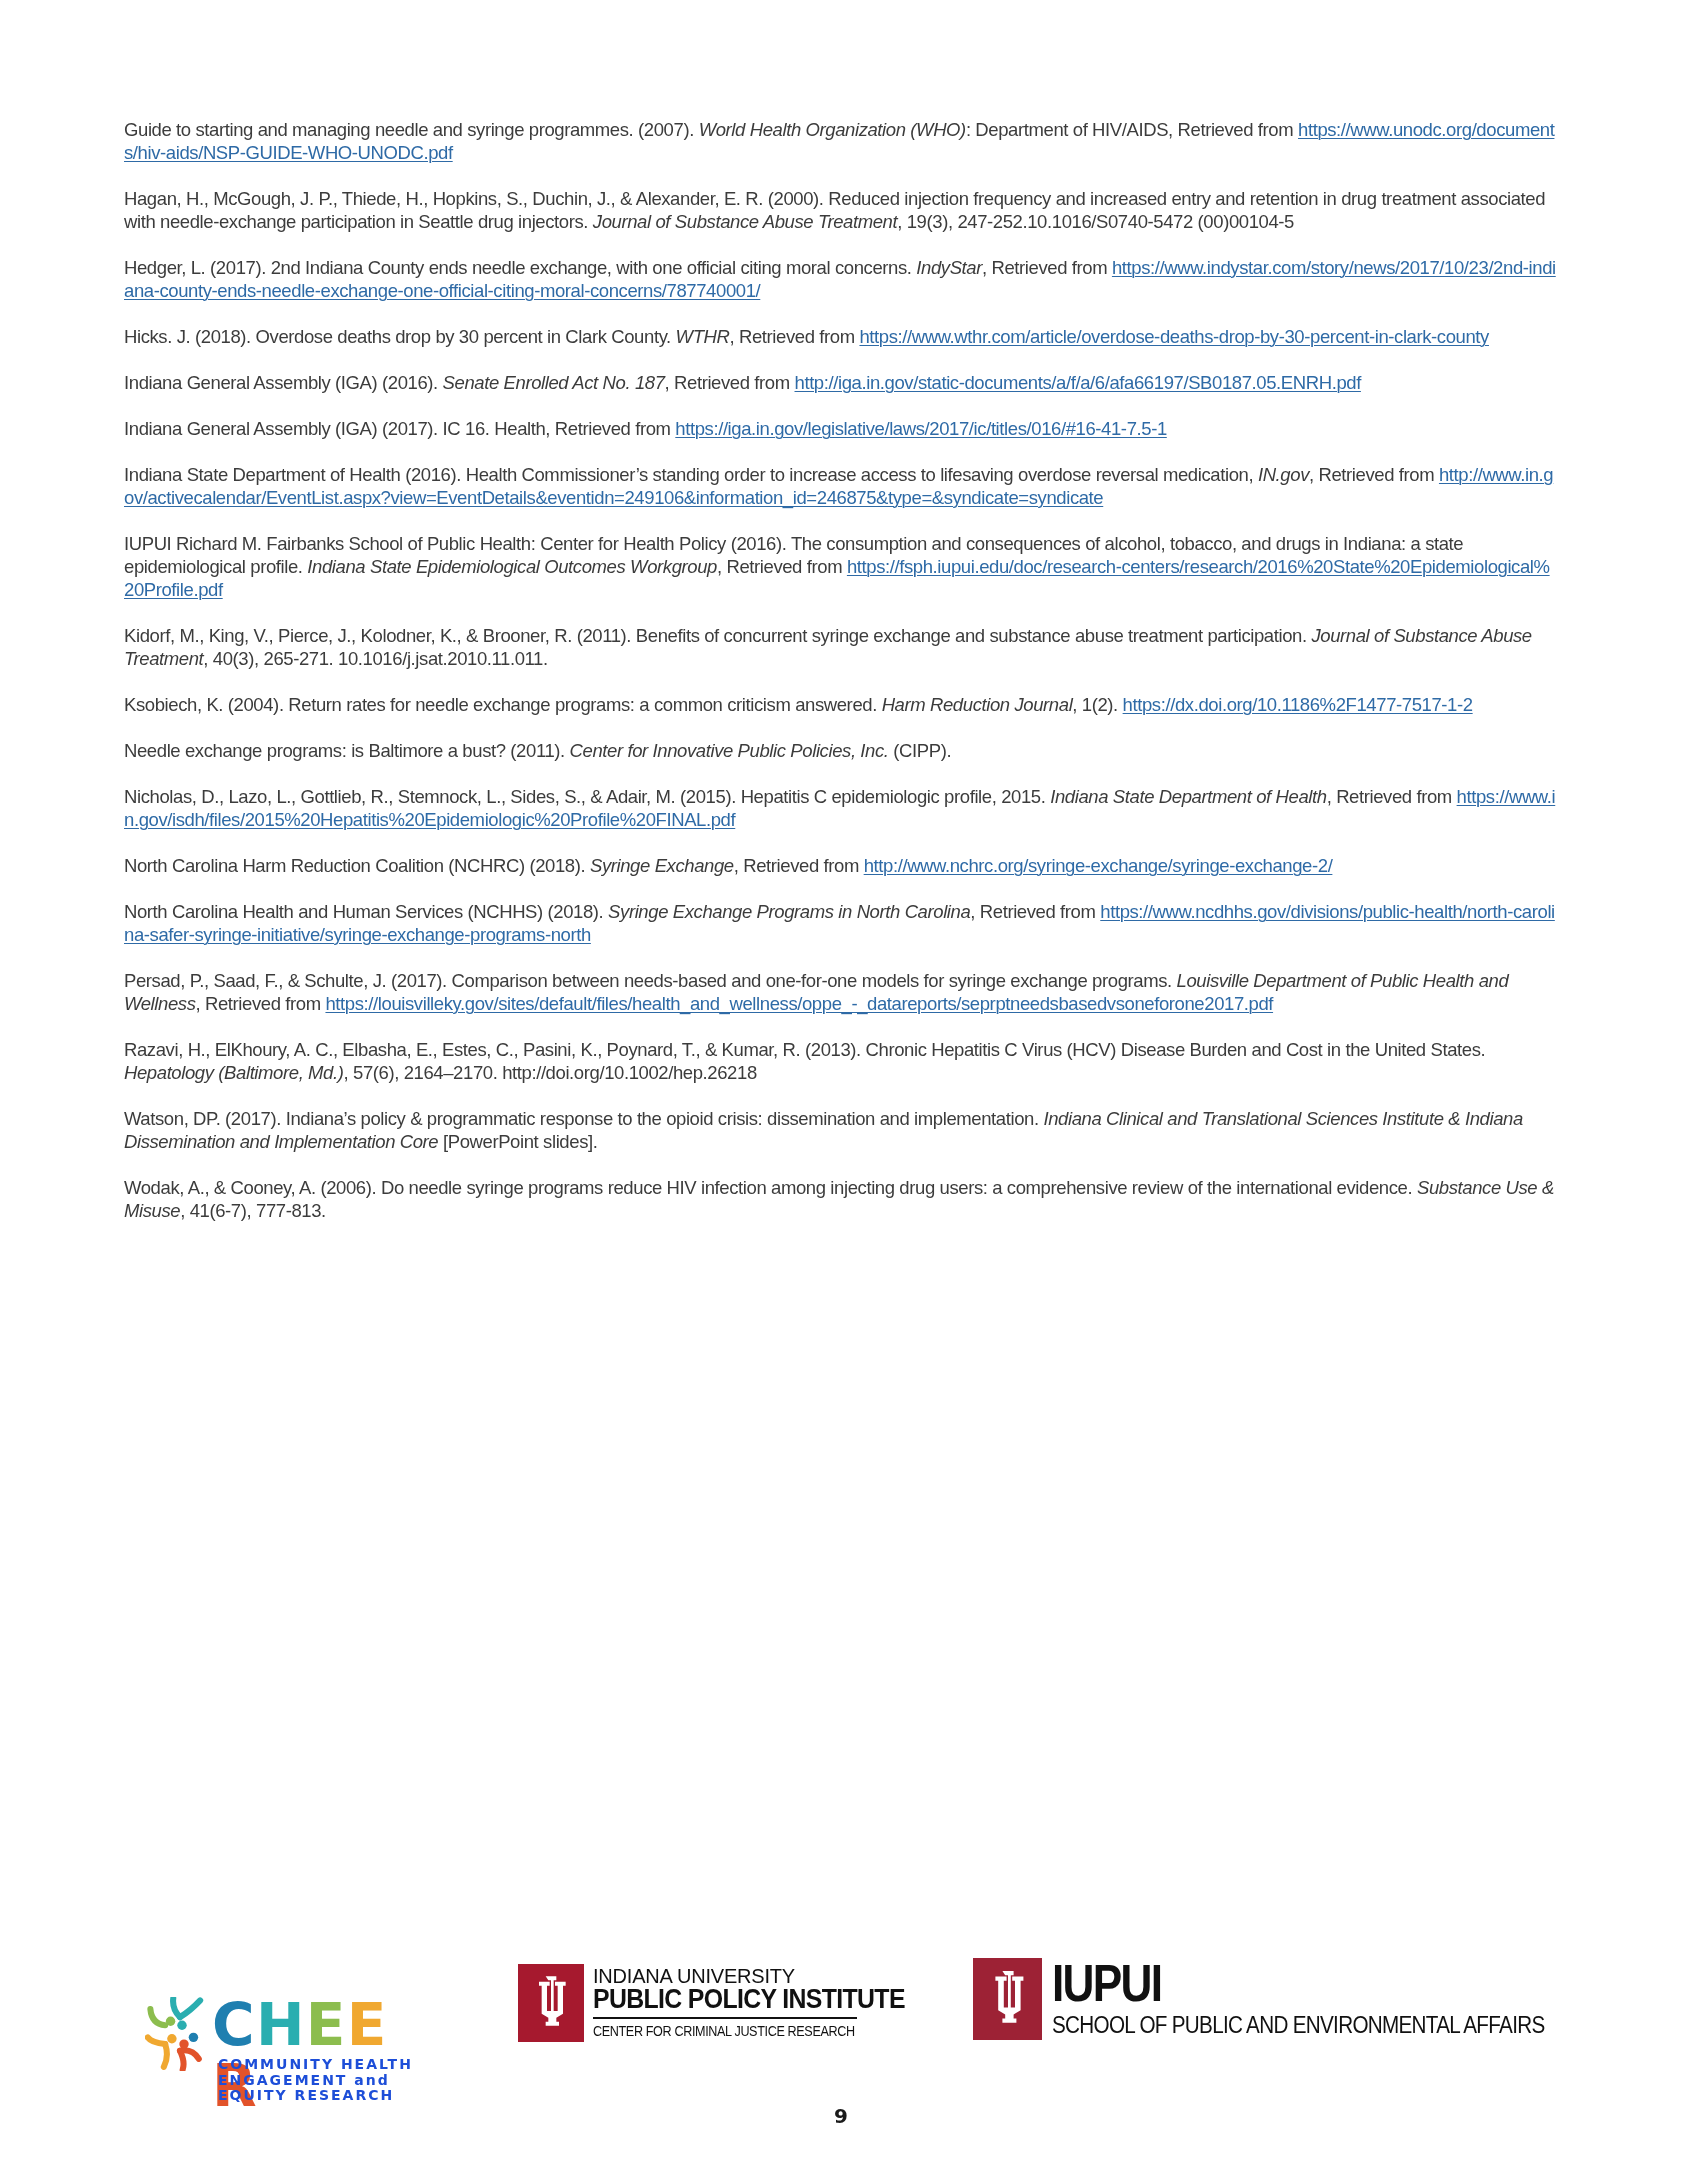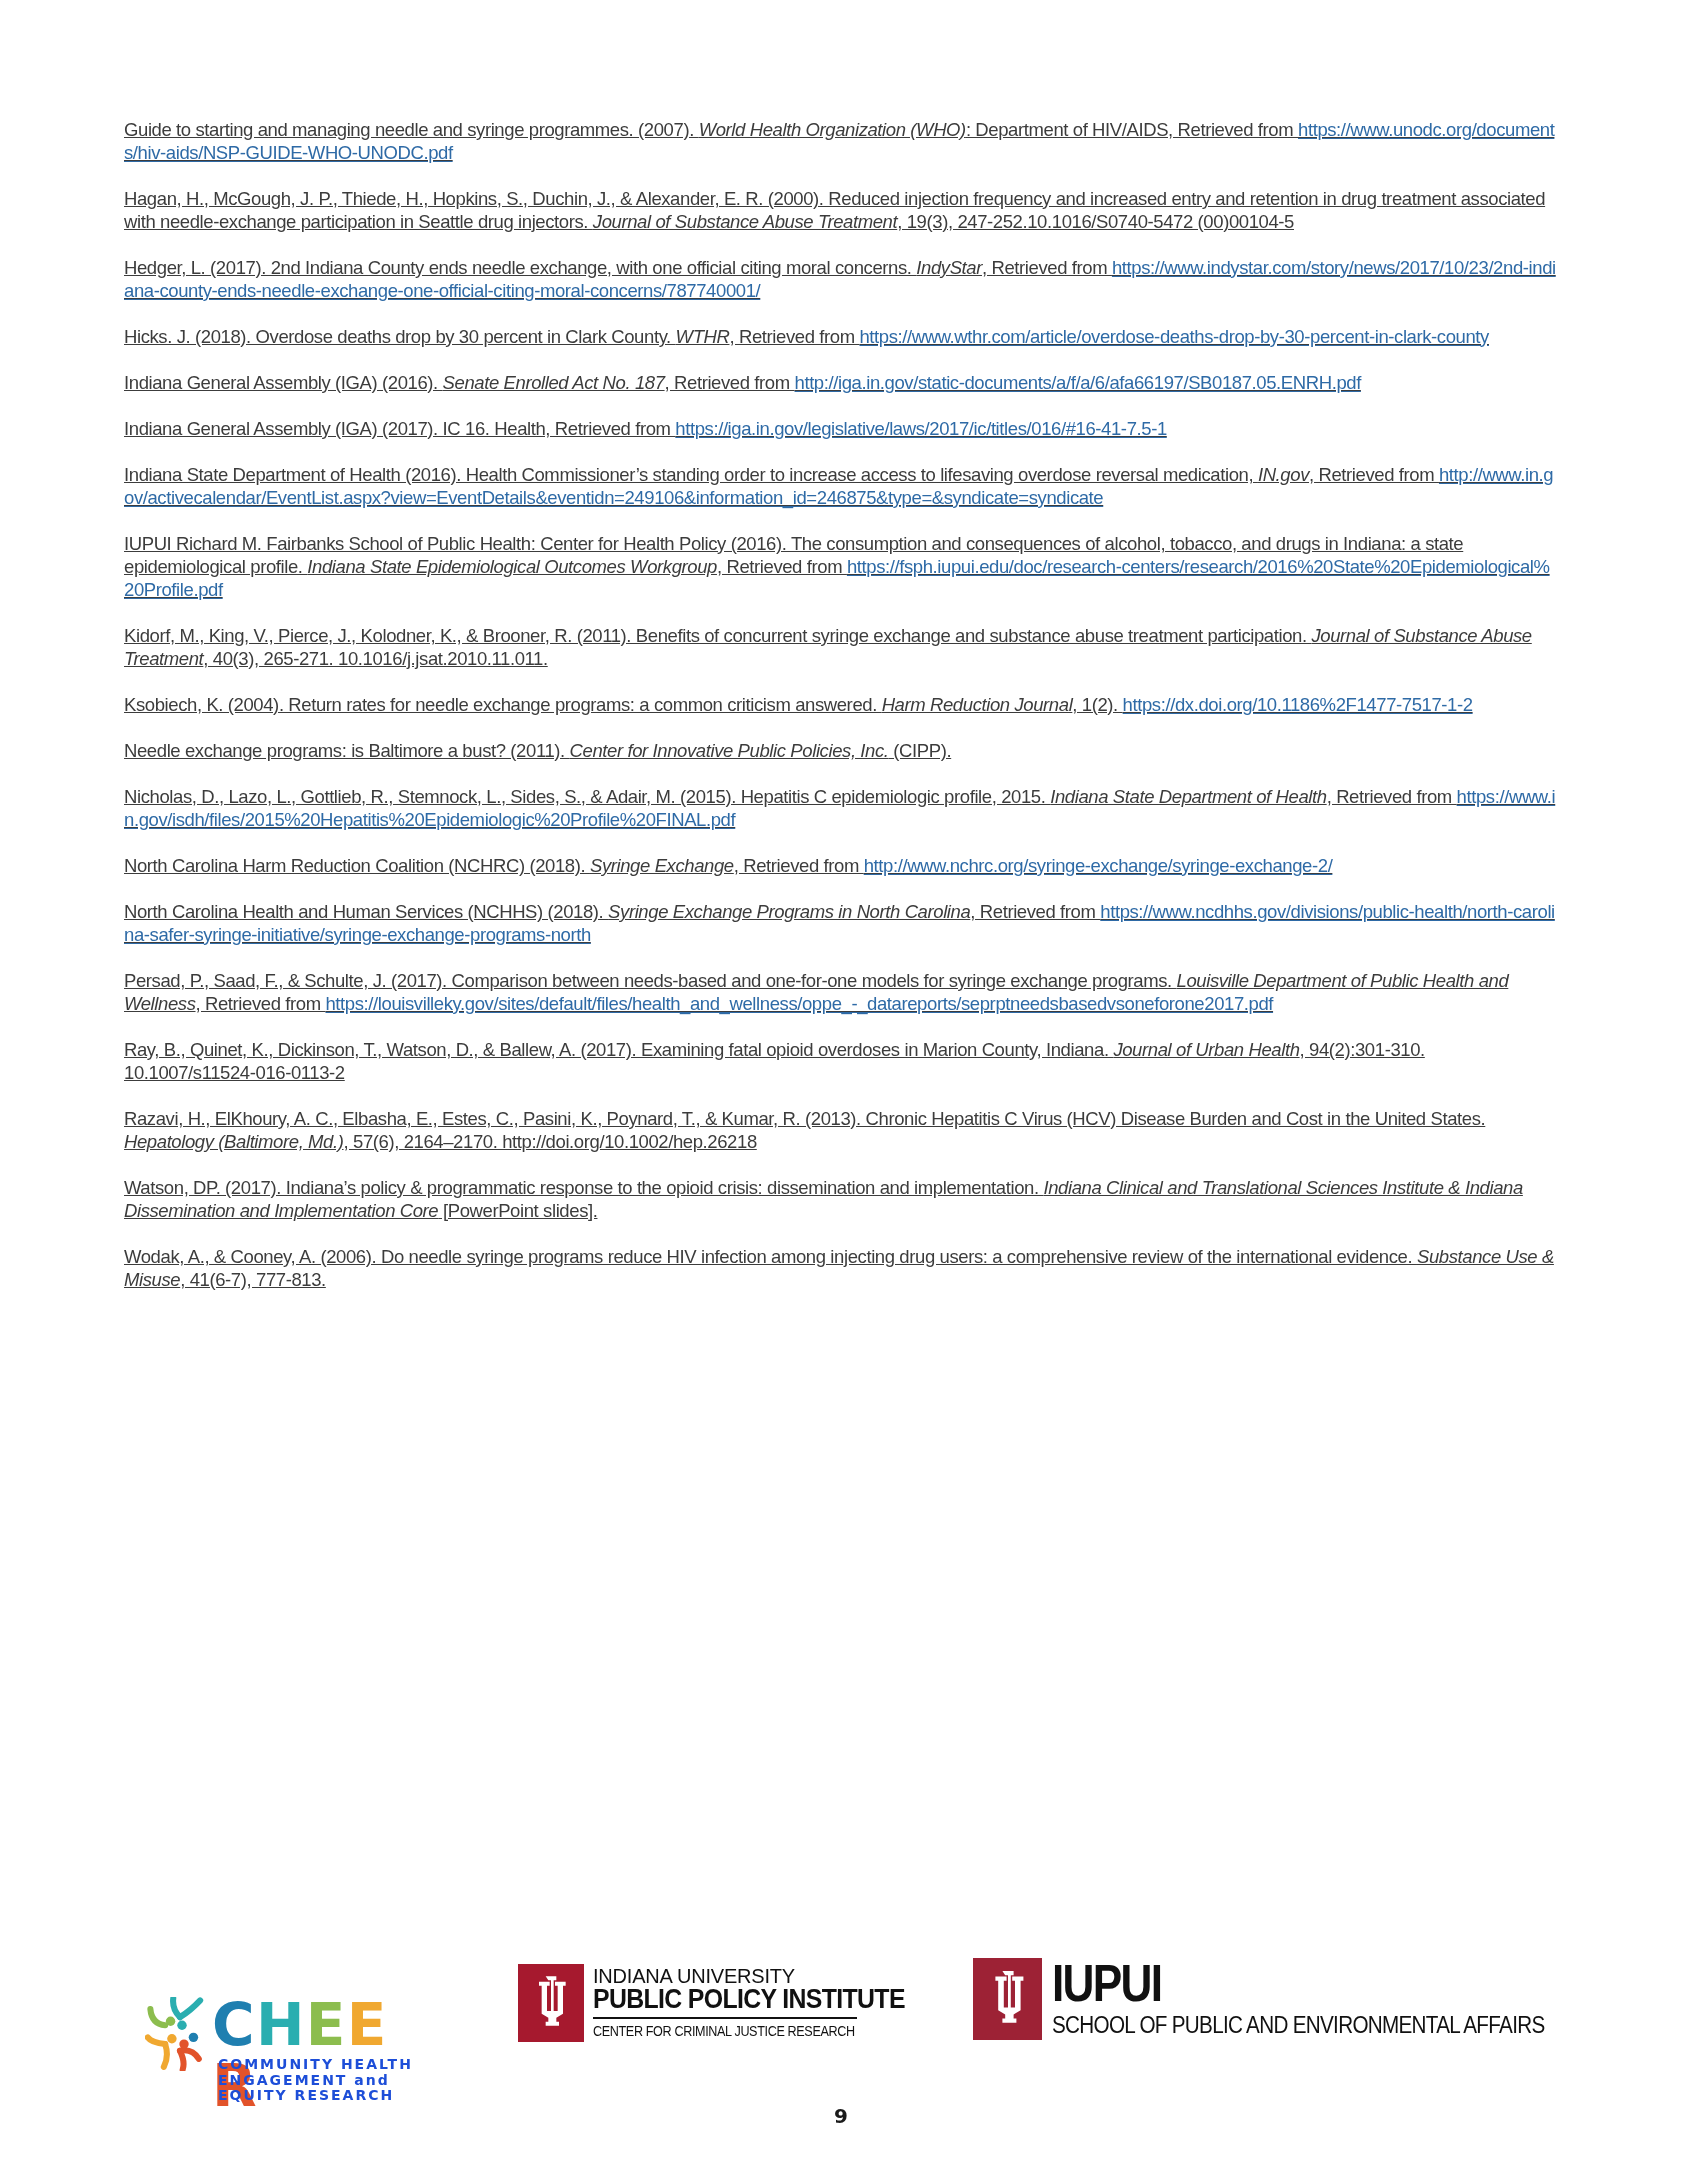--- a/index.html
+++ b/index.html
@@ -3,21 +3,21 @@
 <meta charset="utf-8">
 <style>
   html, body { margin: 0; padding: 0; background: #ffffff; }
   body { width: 1682px; height: 2183px; position: relative; overflow: hidden; }
   .refs {
     position: absolute; left: 124px; top: 118px; width: 1433px;
     font-family: "Liberation Sans", sans-serif;
     font-size: 18.5px; line-height: 23px; color: #3c3c3c;
     letter-spacing: -0.4px;
   }
-  .ref { margin: 0 0 23px 0; text-decoration: underline; }
+  .ref { margin: 0 0 23px 0; }
   .ref i { font-style: italic; }
   .ref a { color: #2e6aa6; text-decoration: underline; text-decoration-thickness: 1.3px; text-underline-offset: 2px; word-break: break-all; }
   
   .cheer { position: absolute; left: 145px; top: 1942px; width: 282px; height: 121px; margin-top: 48px; }
   .cheer-word { position: absolute; left: 67px; top: 5.4px; font-family: "DejaVu Sans", sans-serif; font-weight: bold; font-size: 58px; letter-spacing: 1.3px; line-height: 61px; }
   .cheer-word span { display: inline-block; }
   .cheer-sub { position: absolute; left: 73px; top: 67px; font-family: "DejaVu Sans", sans-serif; font-weight: bold; font-size: 14px; line-height: 15.5px; letter-spacing: 2px; color: #1d4ed8; white-space: pre; }
   .cheer-figs { position: absolute; left: 0; top: 6.7px; width: 74px; height: 74px; }
   
   .iu-box { position: absolute; background: #990000; display: flex; align-items: center; justify-content: center; }
@@ -46,21 +46,20 @@
     <p class="ref"><span>Indiana General Assembly (IGA) (2017). IC 16. Health, Retrieved from </span><a href="#">https://iga.in.gov/legislative/laws/2017/ic/titles/016/#16-41-7.5-1</a></p>
     <p class="ref"><span>Indiana State Department of Health (2016). Health Commissioner’s standing order to increase access to lifesaving overdose reversal medication, </span><i>IN.gov</i><span>, Retrieved from </span><a href="#">http://www.in.gov/activecalendar/EventList.aspx?view=EventDetails&amp;eventidn=249106&amp;information_id=246875&amp;type=&amp;syndicate=syndicate</a></p>
     <p class="ref"><span>IUPUI Richard M. Fairbanks School of Public Health: Center for Health Policy (2016). The consumption and consequences of alcohol, tobacco, and drugs in Indiana: a state epidemiological profile. </span><i>Indiana State Epidemiological Outcomes Workgroup</i><span>, Retrieved from </span><a href="#">https://fsph.iupui.edu/doc/research-centers/research/2016%20State%20Epidemiological%20Profile.pdf</a></p>
     <p class="ref"><span>Kidorf, M., King, V., Pierce, J., Kolodner, K., &amp; Brooner, R. (2011). Benefits of concurrent syringe exchange and substance abuse treatment participation. </span><i>Journal of Substance Abuse Treatment</i><span>, 40(3), 265-271. 10.1016/j.jsat.2010.11.011.</span></p>
     <p class="ref"><span>Ksobiech, K. (2004). Return rates for needle exchange programs: a common criticism answered. </span><i>Harm Reduction Journal</i><span>, 1(2). </span><a href="#">https://dx.doi.org/10.1186%2F1477-7517-1-2</a></p>
     <p class="ref"><span>Needle exchange programs: is Baltimore a bust? (2011). </span><i>Center for Innovative Public Policies, Inc.</i><span> (CIPP).</span></p>
     <p class="ref"><span>Nicholas, D., Lazo, L., Gottlieb, R., Stemnock, L., Sides, S., &amp; Adair, M. (2015). Hepatitis C epidemiologic profile, 2015. </span><i>Indiana State Department of Health</i><span>, Retrieved from </span><a href="#">https://www.in.gov/isdh/files/2015%20Hepatitis%20Epidemiologic%20Profile%20FINAL.pdf</a></p>
     <p class="ref"><span>North Carolina Harm Reduction Coalition (NCHRC) (2018). </span><i>Syringe Exchange</i><span>, Retrieved from </span><a href="#">http://www.nchrc.org/syringe-exchange/syringe-exchange-2/</a></p>
     <p class="ref"><span>North Carolina Health and Human Services (NCHHS) (2018). </span><i>Syringe Exchange Programs in North Carolina</i><span>, Retrieved from </span><a href="#">https://www.ncdhhs.gov/divisions/public-health/north-carolina-safer-syringe-initiative/syringe-exchange-programs-north</a></p>
     <p class="ref"><span>Persad, P., Saad, F., &amp; Schulte, J. (2017). Comparison between needs-based and one-for-one models for syringe exchange programs. </span><i>Louisville Department of Public Health and Wellness</i><span>, Retrieved from </span><a href="#">https://louisvilleky.gov/sites/default/files/health_and_wellness/oppe_-_datareports/seprptneedsbasedvsoneforone2017.pdf</a></p>
-    <p class="ref"><span>Ray, B., Quinet, K., Dickinson, T., Watson, D., &amp; Ballew, A. (2017). Examining fatal opioid overdoses in Marion County, Indiana. </span><i>Journal of Urban Health</i><span>, 94(2):301-310. 10.1007/s11524-016-0113-2</span></p>
     <p class="ref"><span>Razavi, H., ElKhoury, A. C., Elbasha, E., Estes, C., Pasini, K., Poynard, T., &amp; Kumar, R. (2013). Chronic Hepatitis C Virus (HCV) Disease Burden and Cost in the United States. </span><i>Hepatology (Baltimore, Md.)</i><span>, 57(6), 2164–2170. http://doi.org/10.1002/hep.26218</span></p>
     <p class="ref"><span>Watson, DP. (2017). Indiana’s policy &amp; programmatic response to the opioid crisis: dissemination and implementation. </span><i>Indiana Clinical and Translational Sciences Institute &amp; Indiana Dissemination and Implementation Core</i><span> [PowerPoint slides].</span></p>
     <p class="ref"><span>Wodak, A., &amp; Cooney, A. (2006). Do needle syringe programs reduce HIV infection among injecting drug users: a comprehensive review of the international evidence. </span><i>Substance Use &amp; Misuse</i><span>, 41(6-7), 777-813.</span></p>
   </div>
 
 <div class="cheer">
   <svg class="cheer-figs" viewBox="0 0 110 110" width="74" height="74">
     <path d="M30 42 Q10 40 8 18" stroke="#8cbd4e" stroke-width="9" fill="none" stroke-linecap="round"></path>
     <circle cx="38" cy="36" r="7" fill="#8cbd4e"></circle>
     <path d="M52 30 Q68 20 82 5" stroke="#2aaeb0" stroke-width="9" fill="none" stroke-linecap="round"></path>

